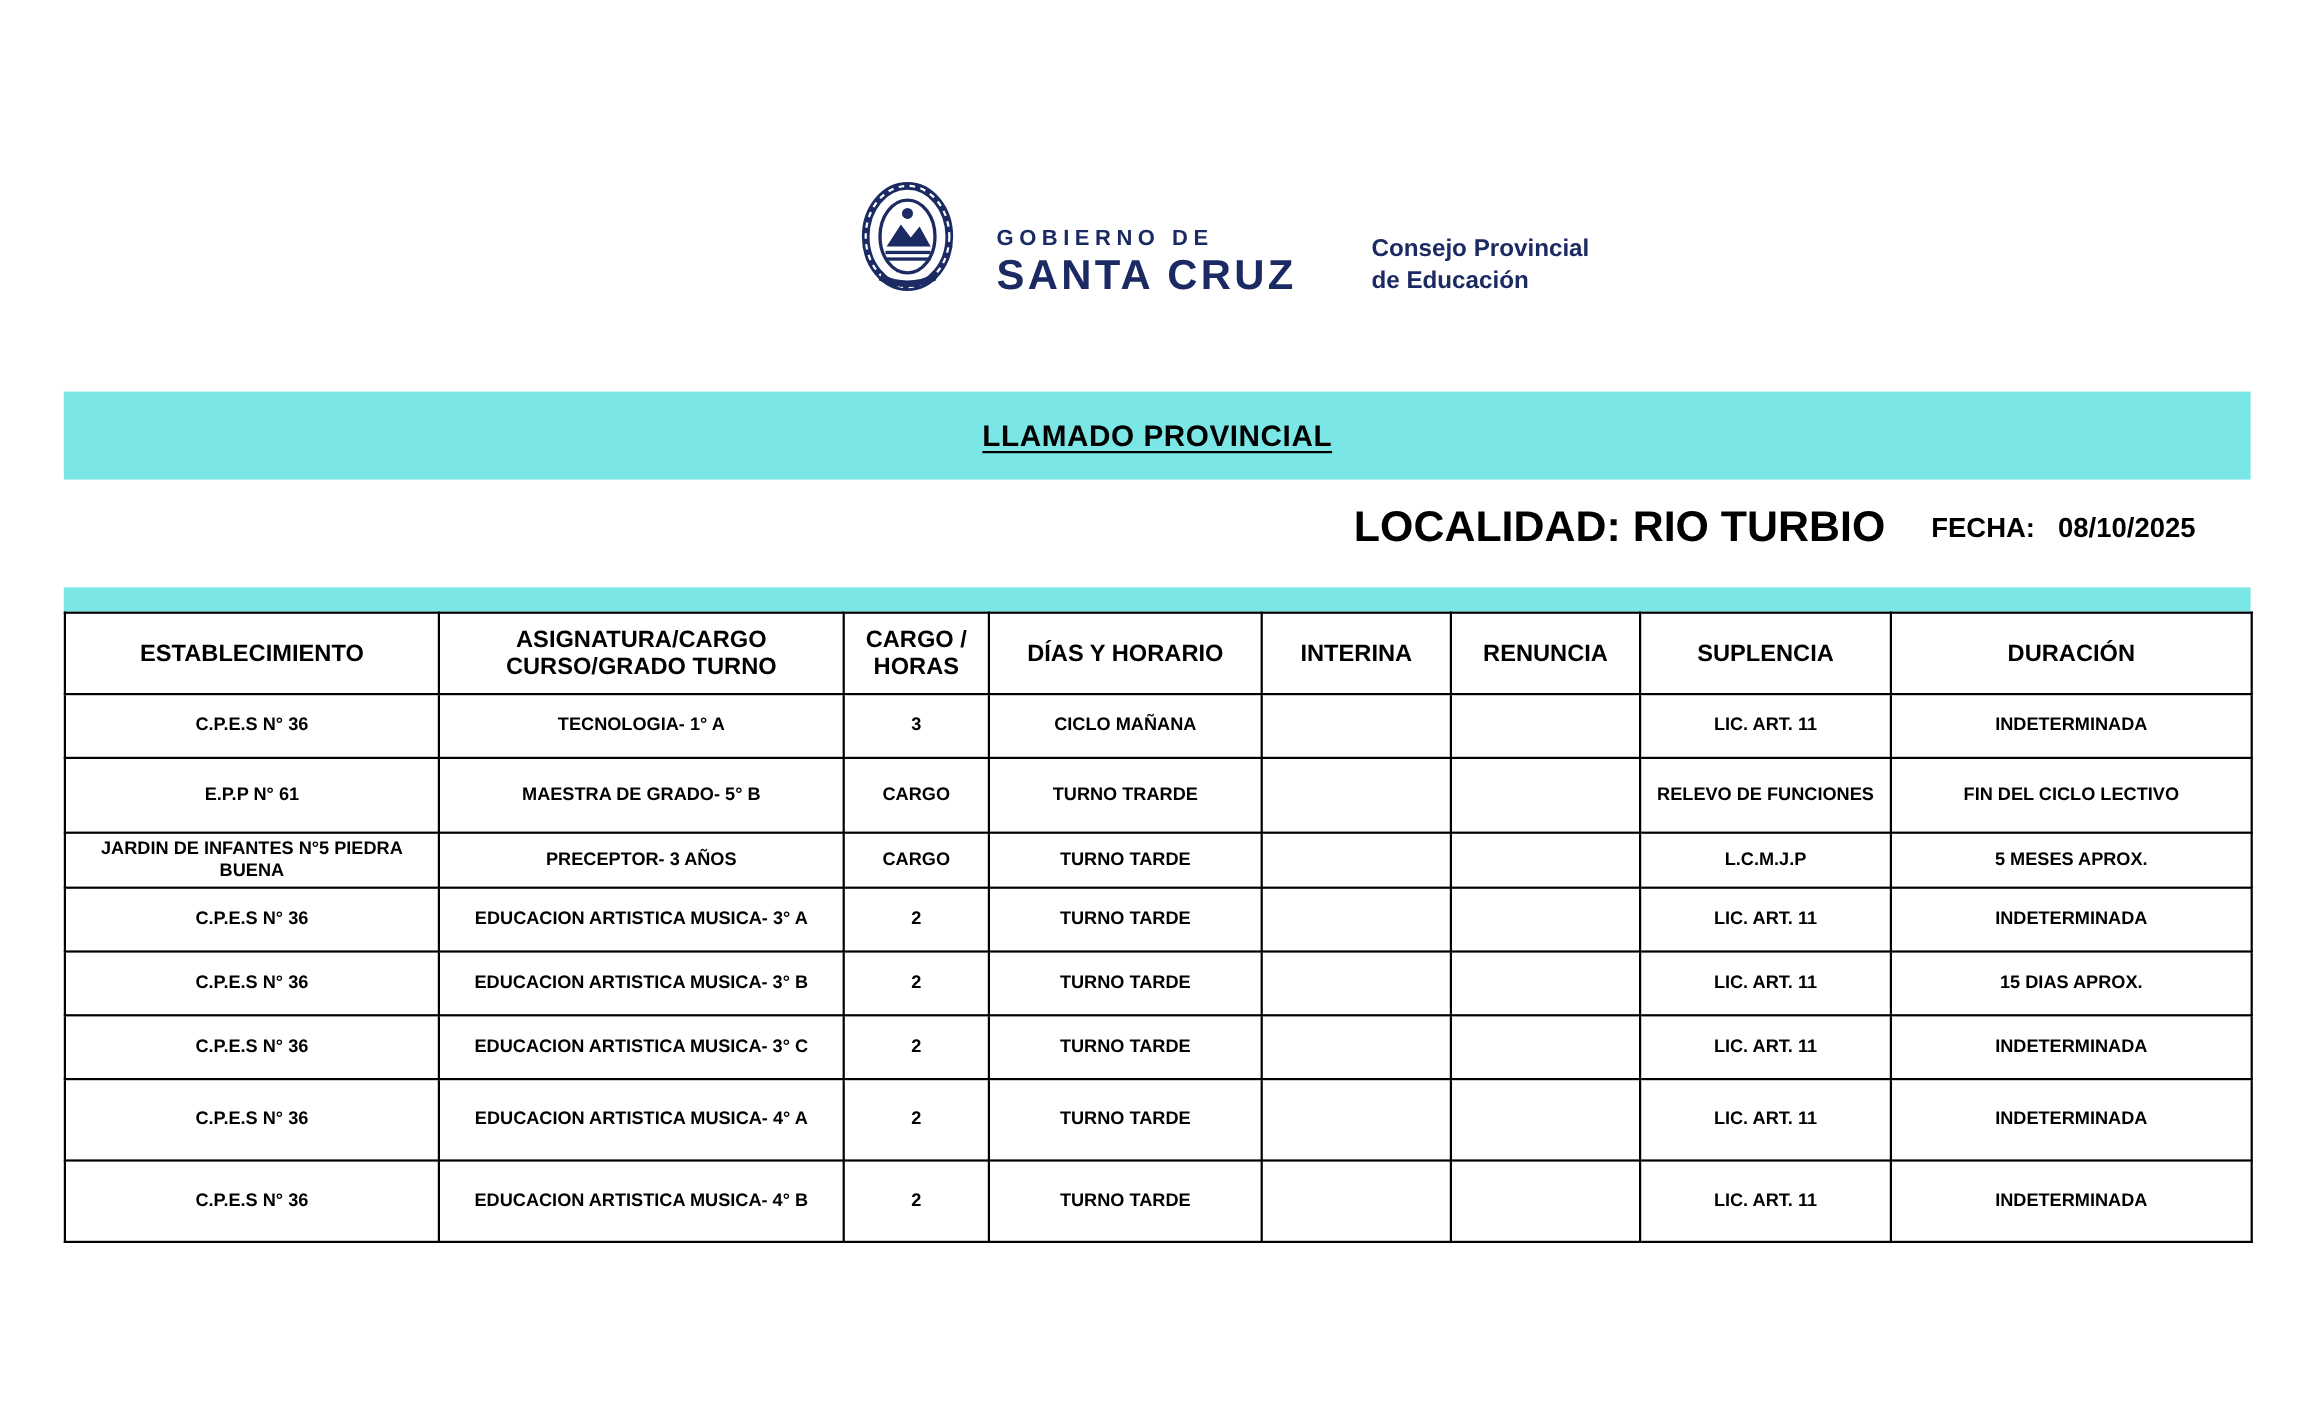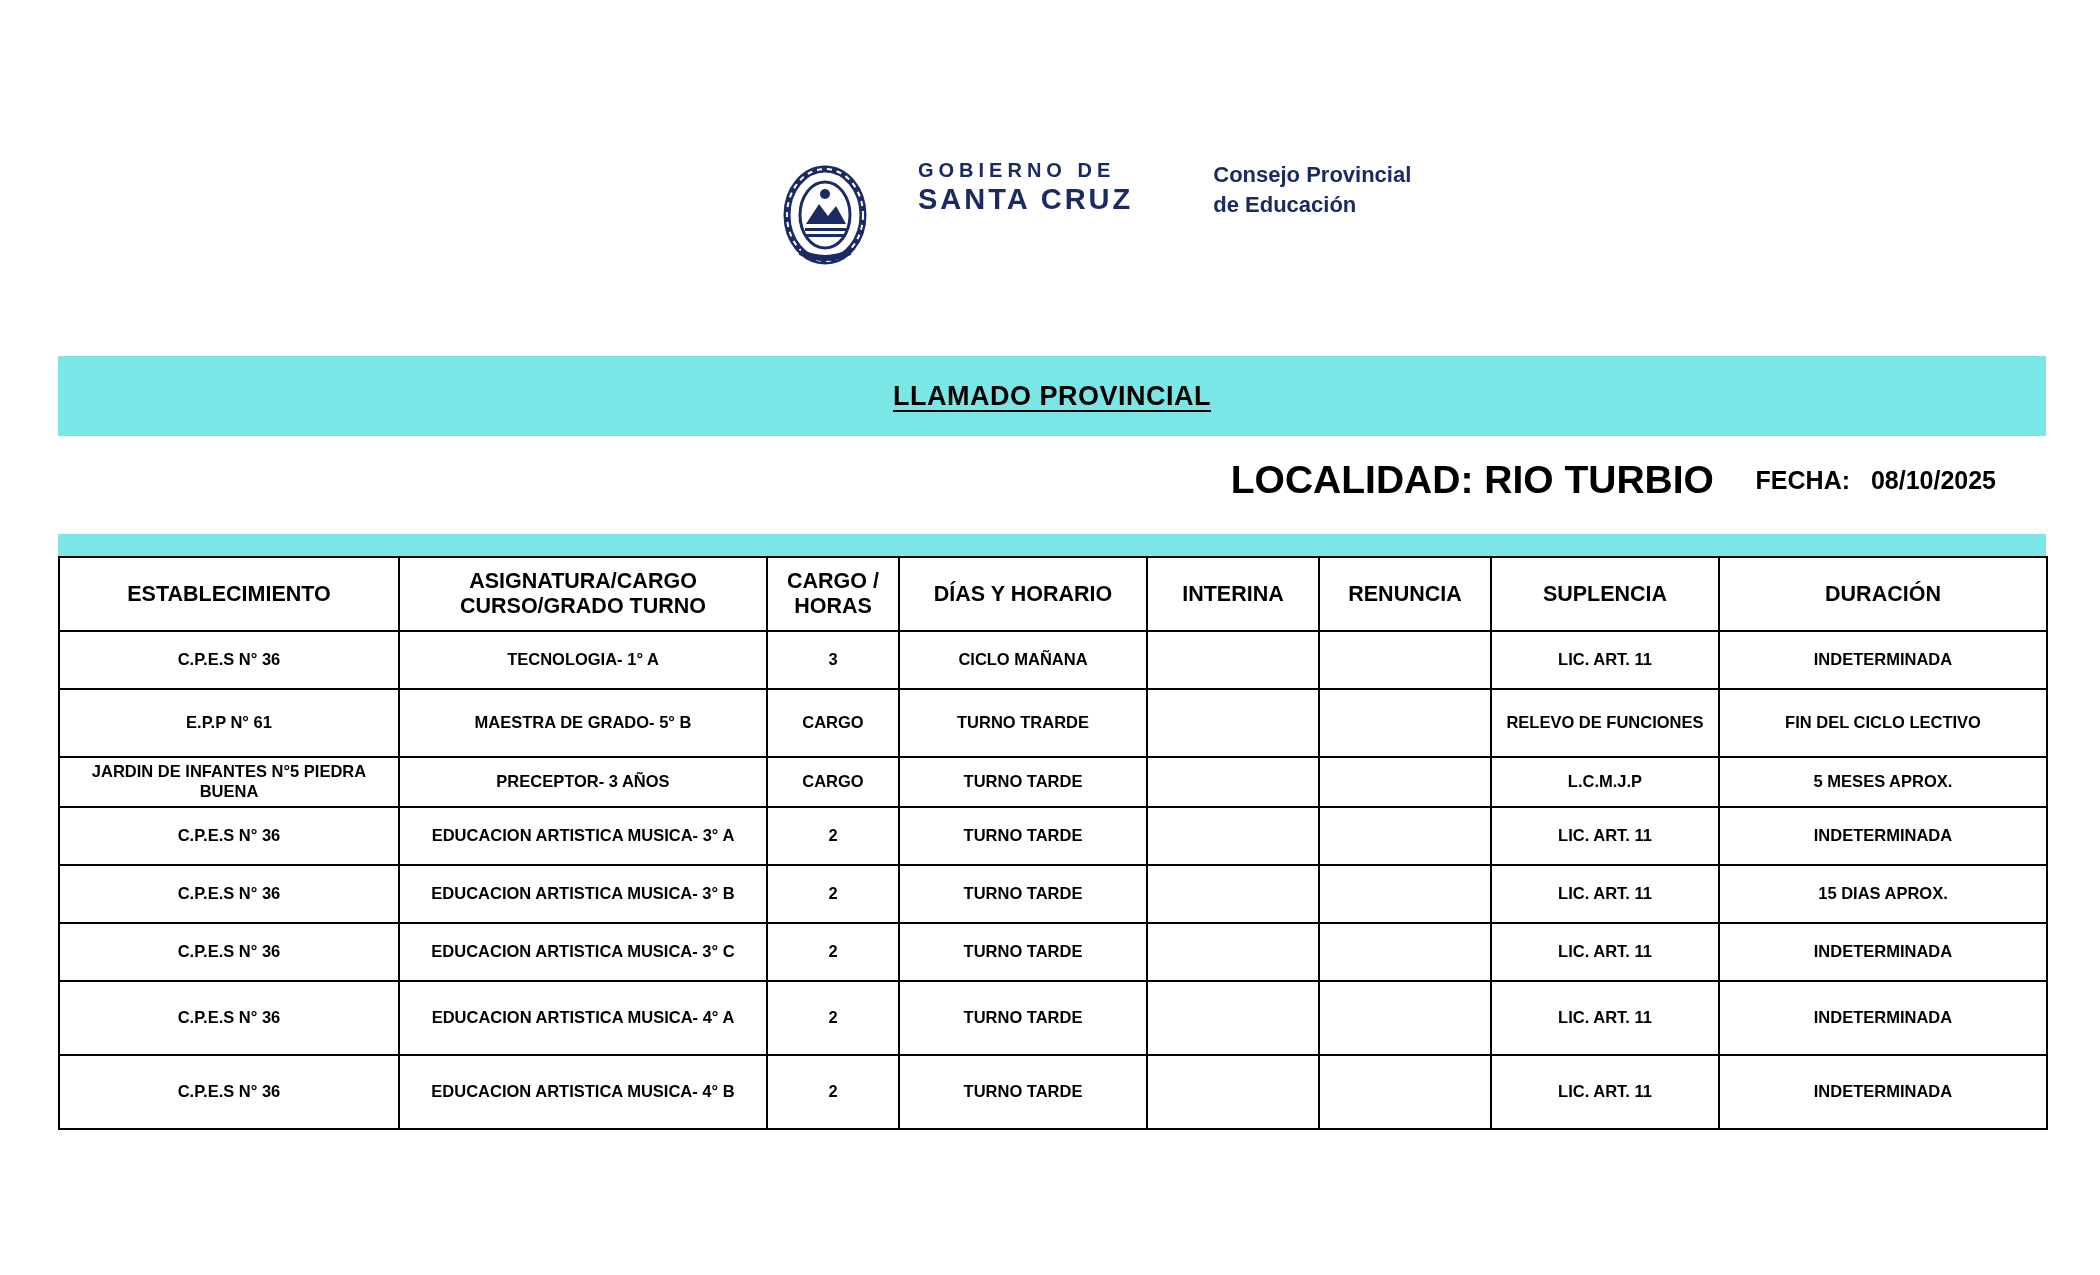--- a/index.html
+++ b/index.html
@@ -21,43 +21,43 @@
     height: 1275px;
     box-sizing: border-box;
   }
 
   
   .logo-block {
     position: absolute;
     left: 770px;
     top: 160px;
     display: flex;
-    align-items: flex-start;
-    gap: 38px;
+    align-items: flex-end;
+    gap: 26px;
   }
   .crest {
     width: 110px;
     height: 110px;
     position: relative;
     flex: 0 0 auto;
   }
   .gov-text {
     display: flex;
     flex-direction: column;
     justify-content: center;
     line-height: 1;
   }
   .gov-top {
     font-size: 20px;
     letter-spacing: 5px;
     color: #1b2a63;
     font-weight: 600;
   }
   .gov-bottom {
-    font-size: 29px;
+    font-size: 38px;
     letter-spacing: 3px;
     color: #1b2a63;
     font-weight: 800;
     margin-top: 5px;
   }
   .cpe-text {
     margin-left: 42px;
     color: #1b2a63;
     font-size: 22px;
     font-weight: 700;

